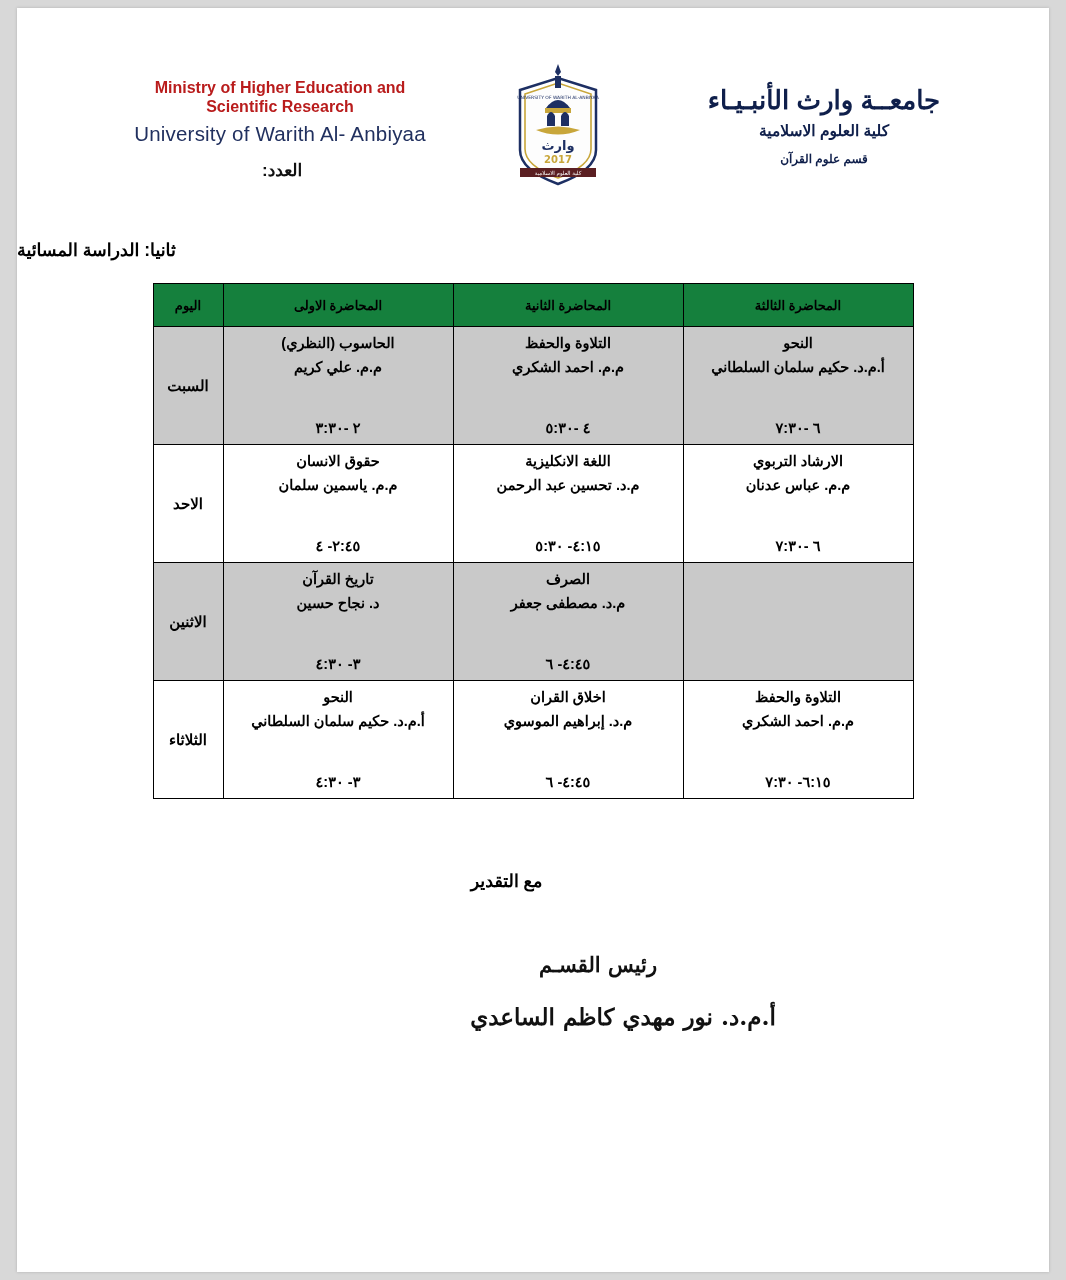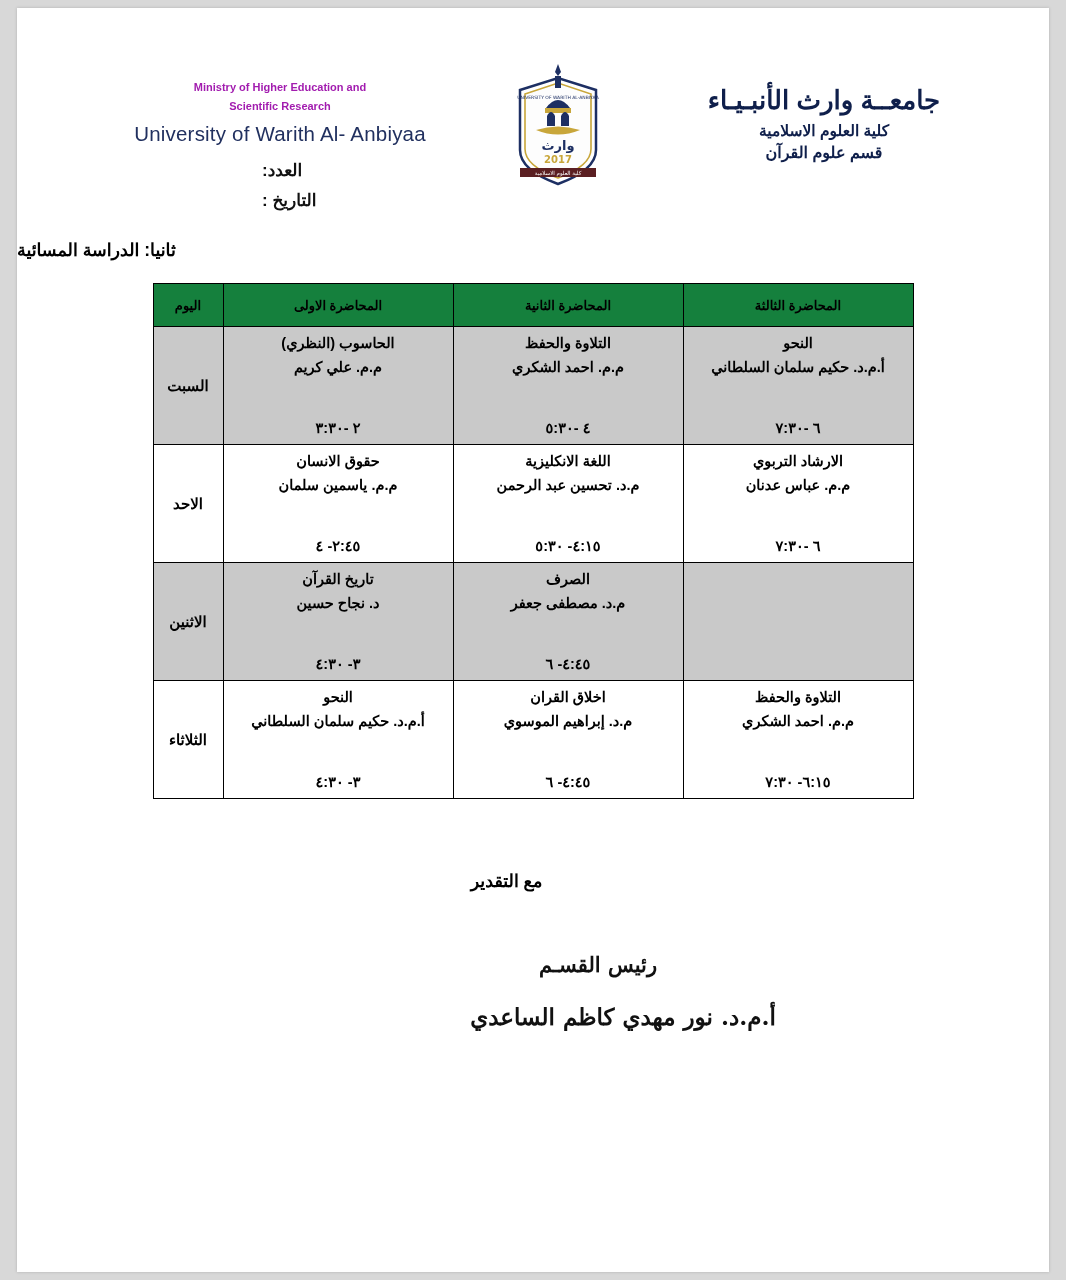--- a/index.html
+++ b/index.html
@@ -33,24 +33,24 @@
   .hdr-left {
     position: absolute;
     left: 38px;
     top: 14px;
     width: 370px;
     text-align: center;
     direction: ltr;
     color: #1a2a5e;
   }
   .hdr-left .line1 {
-    font-size: 11px;
+    font-size: 16px;
     line-height: 19px;
     font-weight: 600;
-    color: #a21caf;
+    color: #b91c1c;
   }
   .hdr-left .line2 {
     font-size: 20.5px;
     margin-top: 6px;
     font-weight: 500;
     color: #21305f;
     letter-spacing: 0.2px;
   }
   .hdr-right {
     position: absolute;
@@ -70,22 +70,22 @@
     font-weight: 700;
     margin-top: 5px;
     letter-spacing: 1.5px;
   }
   .hdr-right .l3 {
     font-size: 15.5px;
     margin-top: 6px;
     font-weight: 600;
   }
   .hdr-right .l4 {
-    font-size: 16px;
-    margin-top: 3px;
+    font-size: 12px;
+    margin-top: 12px;
     font-weight: 600;
   }
 
   
   .logo {
     position: absolute;
     left: 455px;
     top: 0px;
     width: 92px;
     height: 125px;
@@ -236,21 +236,20 @@
     </div>
 
     <div class="hdr-right">
       <div class="l2">جامعــة وارث الأنبـيـاء</div>
       <div class="l3">كلية العلوم الاسلامية</div>
       <div class="l4">قسم علوم القرآن</div>
     </div>
 
     <div class="meta">
       <div>العدد:</div>
-      <div>التاريخ :</div>
     </div>
   </div>
 
   <div class="title-wrap">
     <span>ثانيا: الدراسة المسائية</span>
   </div>
 
   <table class="schedule">
     <colgroup>
       <col class="c-l3">

